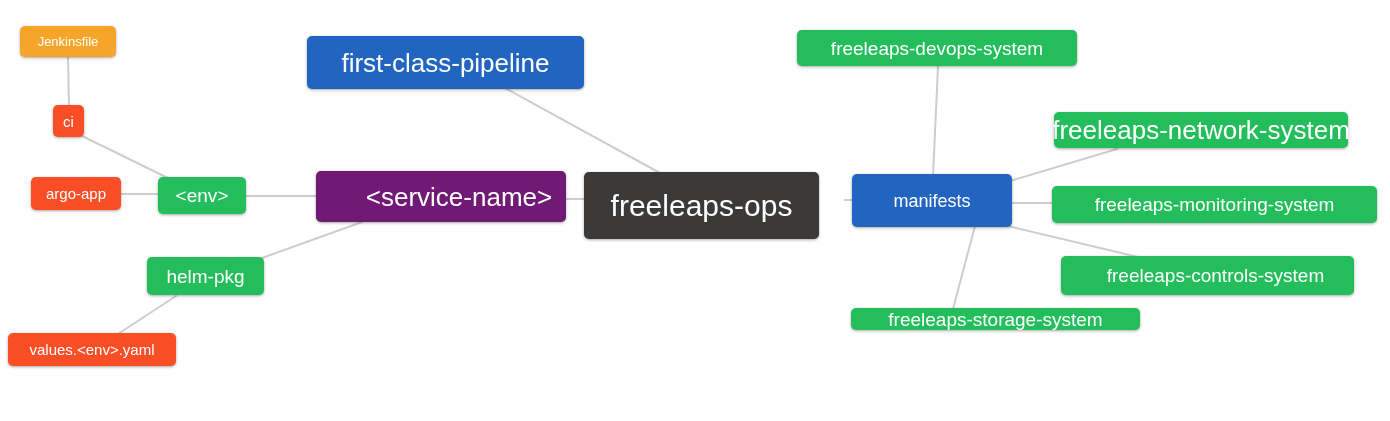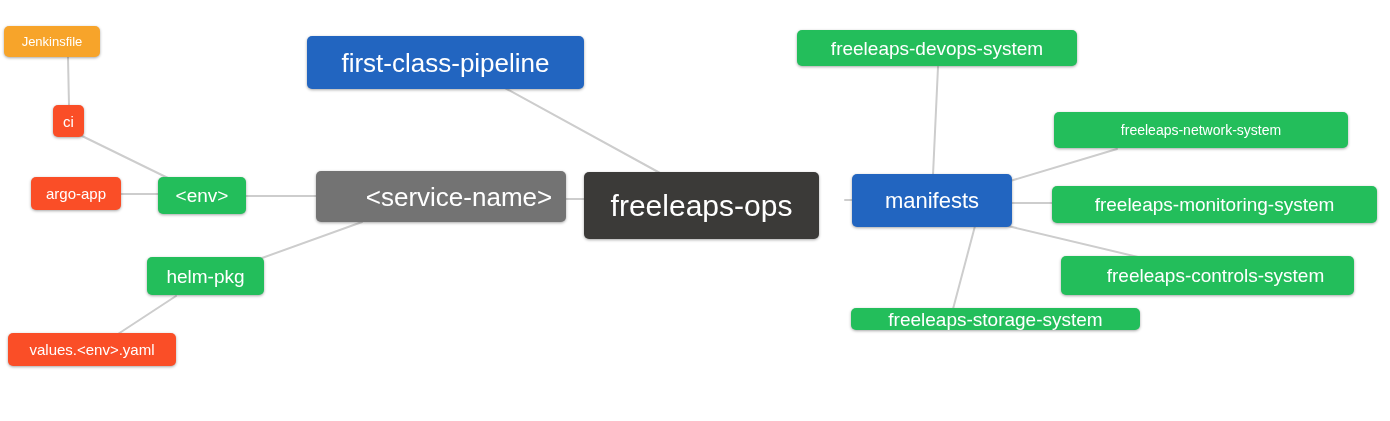--- a/index.html
+++ b/index.html
@@ -53,28 +53,28 @@
       <line x1="118" y1="334" x2="176" y2="296" stroke="#CDCDCD" stroke-width="2" stroke-linecap="round"></line>
       <line x1="505" y1="88" x2="660" y2="173" stroke="#CDCDCD" stroke-width="2" stroke-linecap="round"></line>
       <line x1="564" y1="199" x2="586" y2="199" stroke="#CDCDCD" stroke-width="2" stroke-linecap="round"></line>
       <line x1="845" y1="200" x2="854" y2="200" stroke="#CDCDCD" stroke-width="2" stroke-linecap="round"></line>
       <line x1="933" y1="175" x2="938" y2="67" stroke="#CDCDCD" stroke-width="2" stroke-linecap="round"></line>
       <line x1="1010" y1="181" x2="1117" y2="149" stroke="#CDCDCD" stroke-width="2" stroke-linecap="round"></line>
       <line x1="1010" y1="203" x2="1054" y2="203" stroke="#CDCDCD" stroke-width="2" stroke-linecap="round"></line>
       <line x1="1008" y1="226" x2="1138" y2="257" stroke="#CDCDCD" stroke-width="2" stroke-linecap="round"></line>
       <line x1="975" y1="226" x2="953" y2="309" stroke="#CDCDCD" stroke-width="2" stroke-linecap="round"></line>
     </svg>
-<div class="node" style="left: 4px; top: 26px; width: 96px; height: 31px; background: rgb(247, 164, 42); color: rgb(255, 255, 255); font-size: 13px;">Jenkinsfile</div>
+<div class="node" style="left: 20px; top: 26px; width: 96px; height: 31px; background: rgb(247, 164, 42); color: rgb(255, 255, 255); font-size: 13px;">Jenkinsfile</div>
     <div class="node" style="left: 53px; top: 105px; width: 31px; height: 32px; background: rgb(250, 78, 39); color: rgb(255, 255, 255); font-size: 15px;">ci</div>
     <div class="node" style="left: 31px; top: 177px; width: 90px; height: 33px; background: rgb(250, 78, 39); color: rgb(255, 255, 255); font-size: 15px;">argo-app</div>
     <div class="node" style="left: 158px; top: 177px; width: 88px; height: 37px; background: rgb(35, 190, 91); color: rgb(255, 255, 255); font-size: 19px;">&lt;env&gt;</div>
     <div class="node" style="left: 147px; top: 257px; width: 117px; height: 38px; background: rgb(35, 190, 91); color: rgb(255, 255, 255); font-size: 19px;">helm-pkg</div>
     <div class="node" style="left: 8px; top: 333px; width: 168px; height: 33px; background: rgb(250, 78, 39); color: rgb(255, 255, 255); font-size: 15px;">values.&lt;env&gt;.yaml</div>
     <div class="node" style="left: 307px; top: 36px; width: 277px; height: 53px; background: rgb(34, 101, 192); color: rgb(255, 255, 255); font-size: 26px;">first-class-pipeline</div>
-    <div class="node" style="left: 316px; top: 171px; width: 250px; height: 51px; background: #737373; color: rgb(255, 255, 255); font-size: 26px; padding-left: 40px;">&lt;service-name&gt;</div>
+    <div class="node" style="left: 316px; top: 171px; width: 250px; height: 51px; background: #701a75; color: rgb(255, 255, 255); font-size: 26px; padding-left: 40px;">&lt;service-name&gt;</div>
     <div class="node" style="left: 584px; top: 172px; width: 235px; height: 67px; background: rgb(59, 58, 56); color: rgb(255, 255, 255); font-size: 30px;">freeleaps-ops</div>
-    <div class="node" style="left: 852px; top: 174px; width: 160px; height: 53px; background: rgb(34, 101, 192); color: rgb(255, 255, 255); font-size: 22px;">manifests</div>
+    <div class="node" style="left: 852px; top: 174px; width: 160px; height: 53px; background: rgb(34, 101, 192); color: rgb(255, 255, 255); font-size: 18px;">manifests</div>
     <div class="node" style="left: 797px; top: 30px; width: 280px; height: 36px; background: rgb(35, 190, 91); color: rgb(255, 255, 255); font-size: 19px; text-align: center;">freeleaps-devops-system</div>
-    <div class="node" style="left: 1054px; top: 112px; width: 294px; height: 36px; background: rgb(35, 190, 91); color: rgb(255, 255, 255); font-size: 14px;">freeleaps-network-system</div>
+    <div class="node" style="left: 1054px; top: 112px; width: 294px; height: 36px; background: rgb(35, 190, 91); color: rgb(255, 255, 255); font-size: 26px;">freeleaps-network-system</div>
     <div class="node" style="left: 1052px; top: 186px; width: 325px; height: 37px; background: rgb(35, 190, 91); color: rgb(255, 255, 255); font-size: 19px;">freeleaps-monitoring-system</div>
     <div class="node" style="left: 1061px; top: 256px; width: 293px; height: 39px; background: rgb(35, 190, 91); color: rgb(255, 255, 255); font-size: 19px; padding-left: 20px;">freeleaps-controls-system</div>
     <div class="node" style="left: 815px; top: 308px; width: 289px; height: 22px; background: rgb(35, 190, 91); color: rgb(255, 255, 255); font-size: 19px; margin-left: 36px;">freeleaps-storage-system</div>
   </div>
 
 </body></html>

